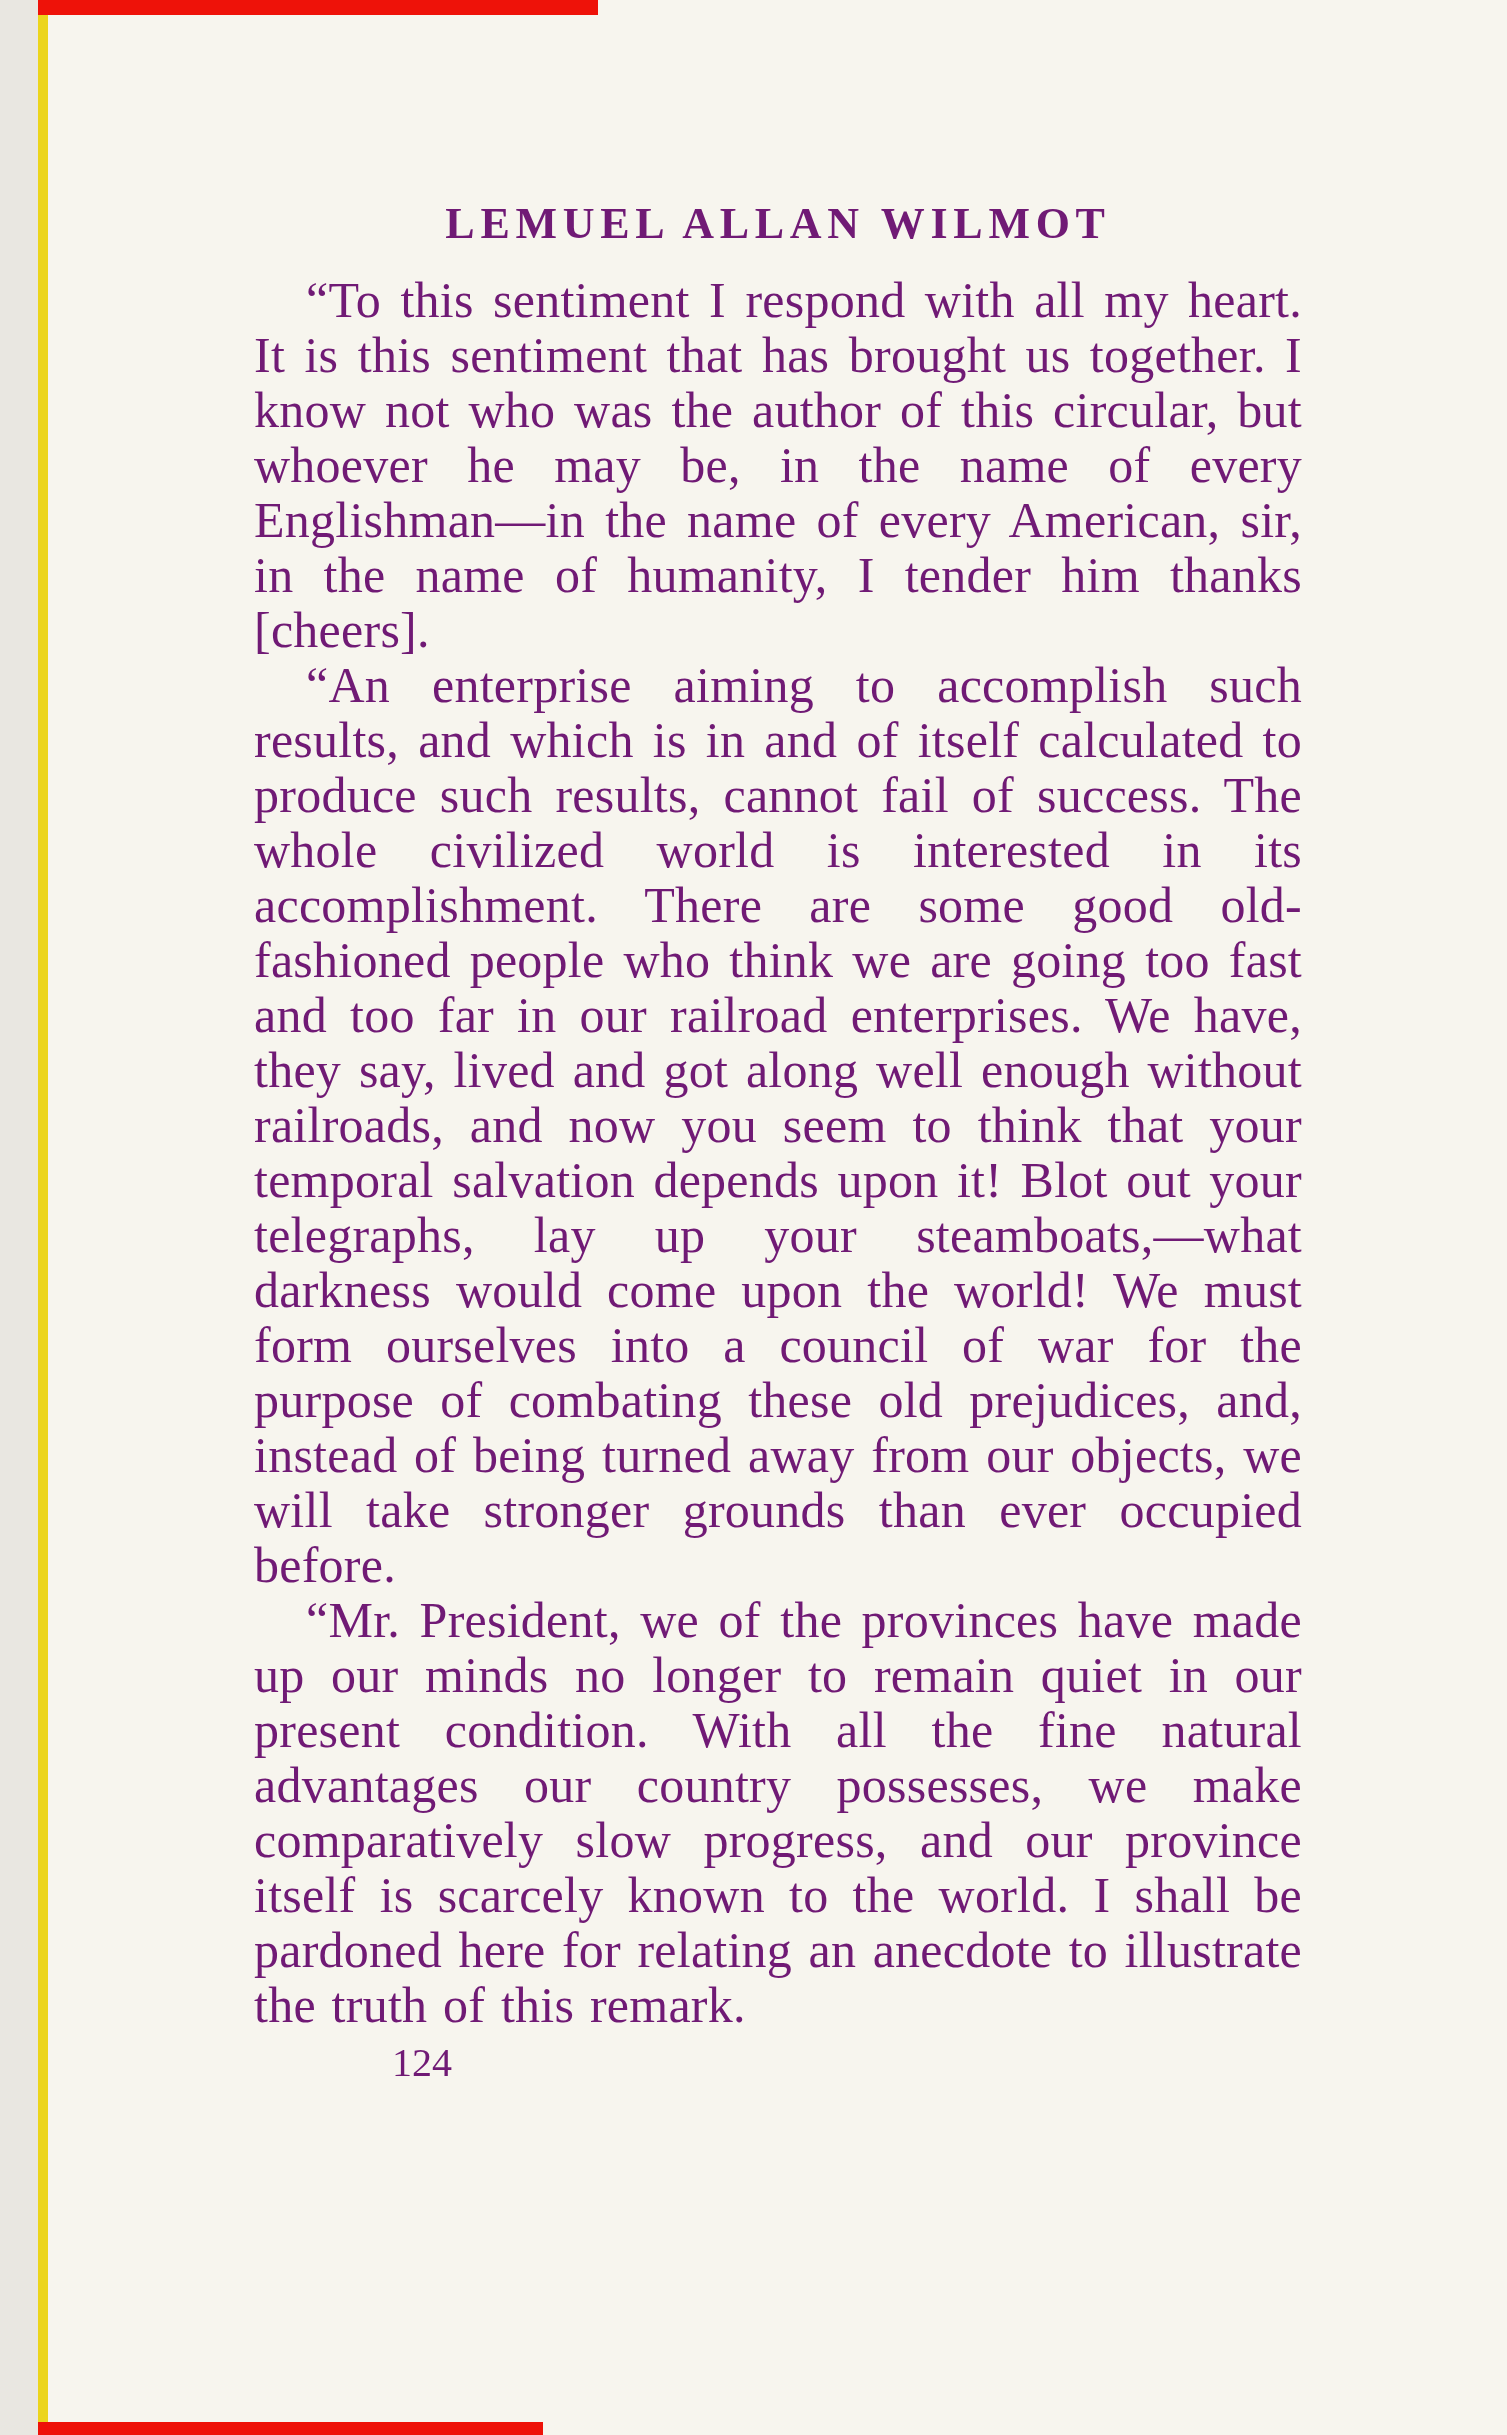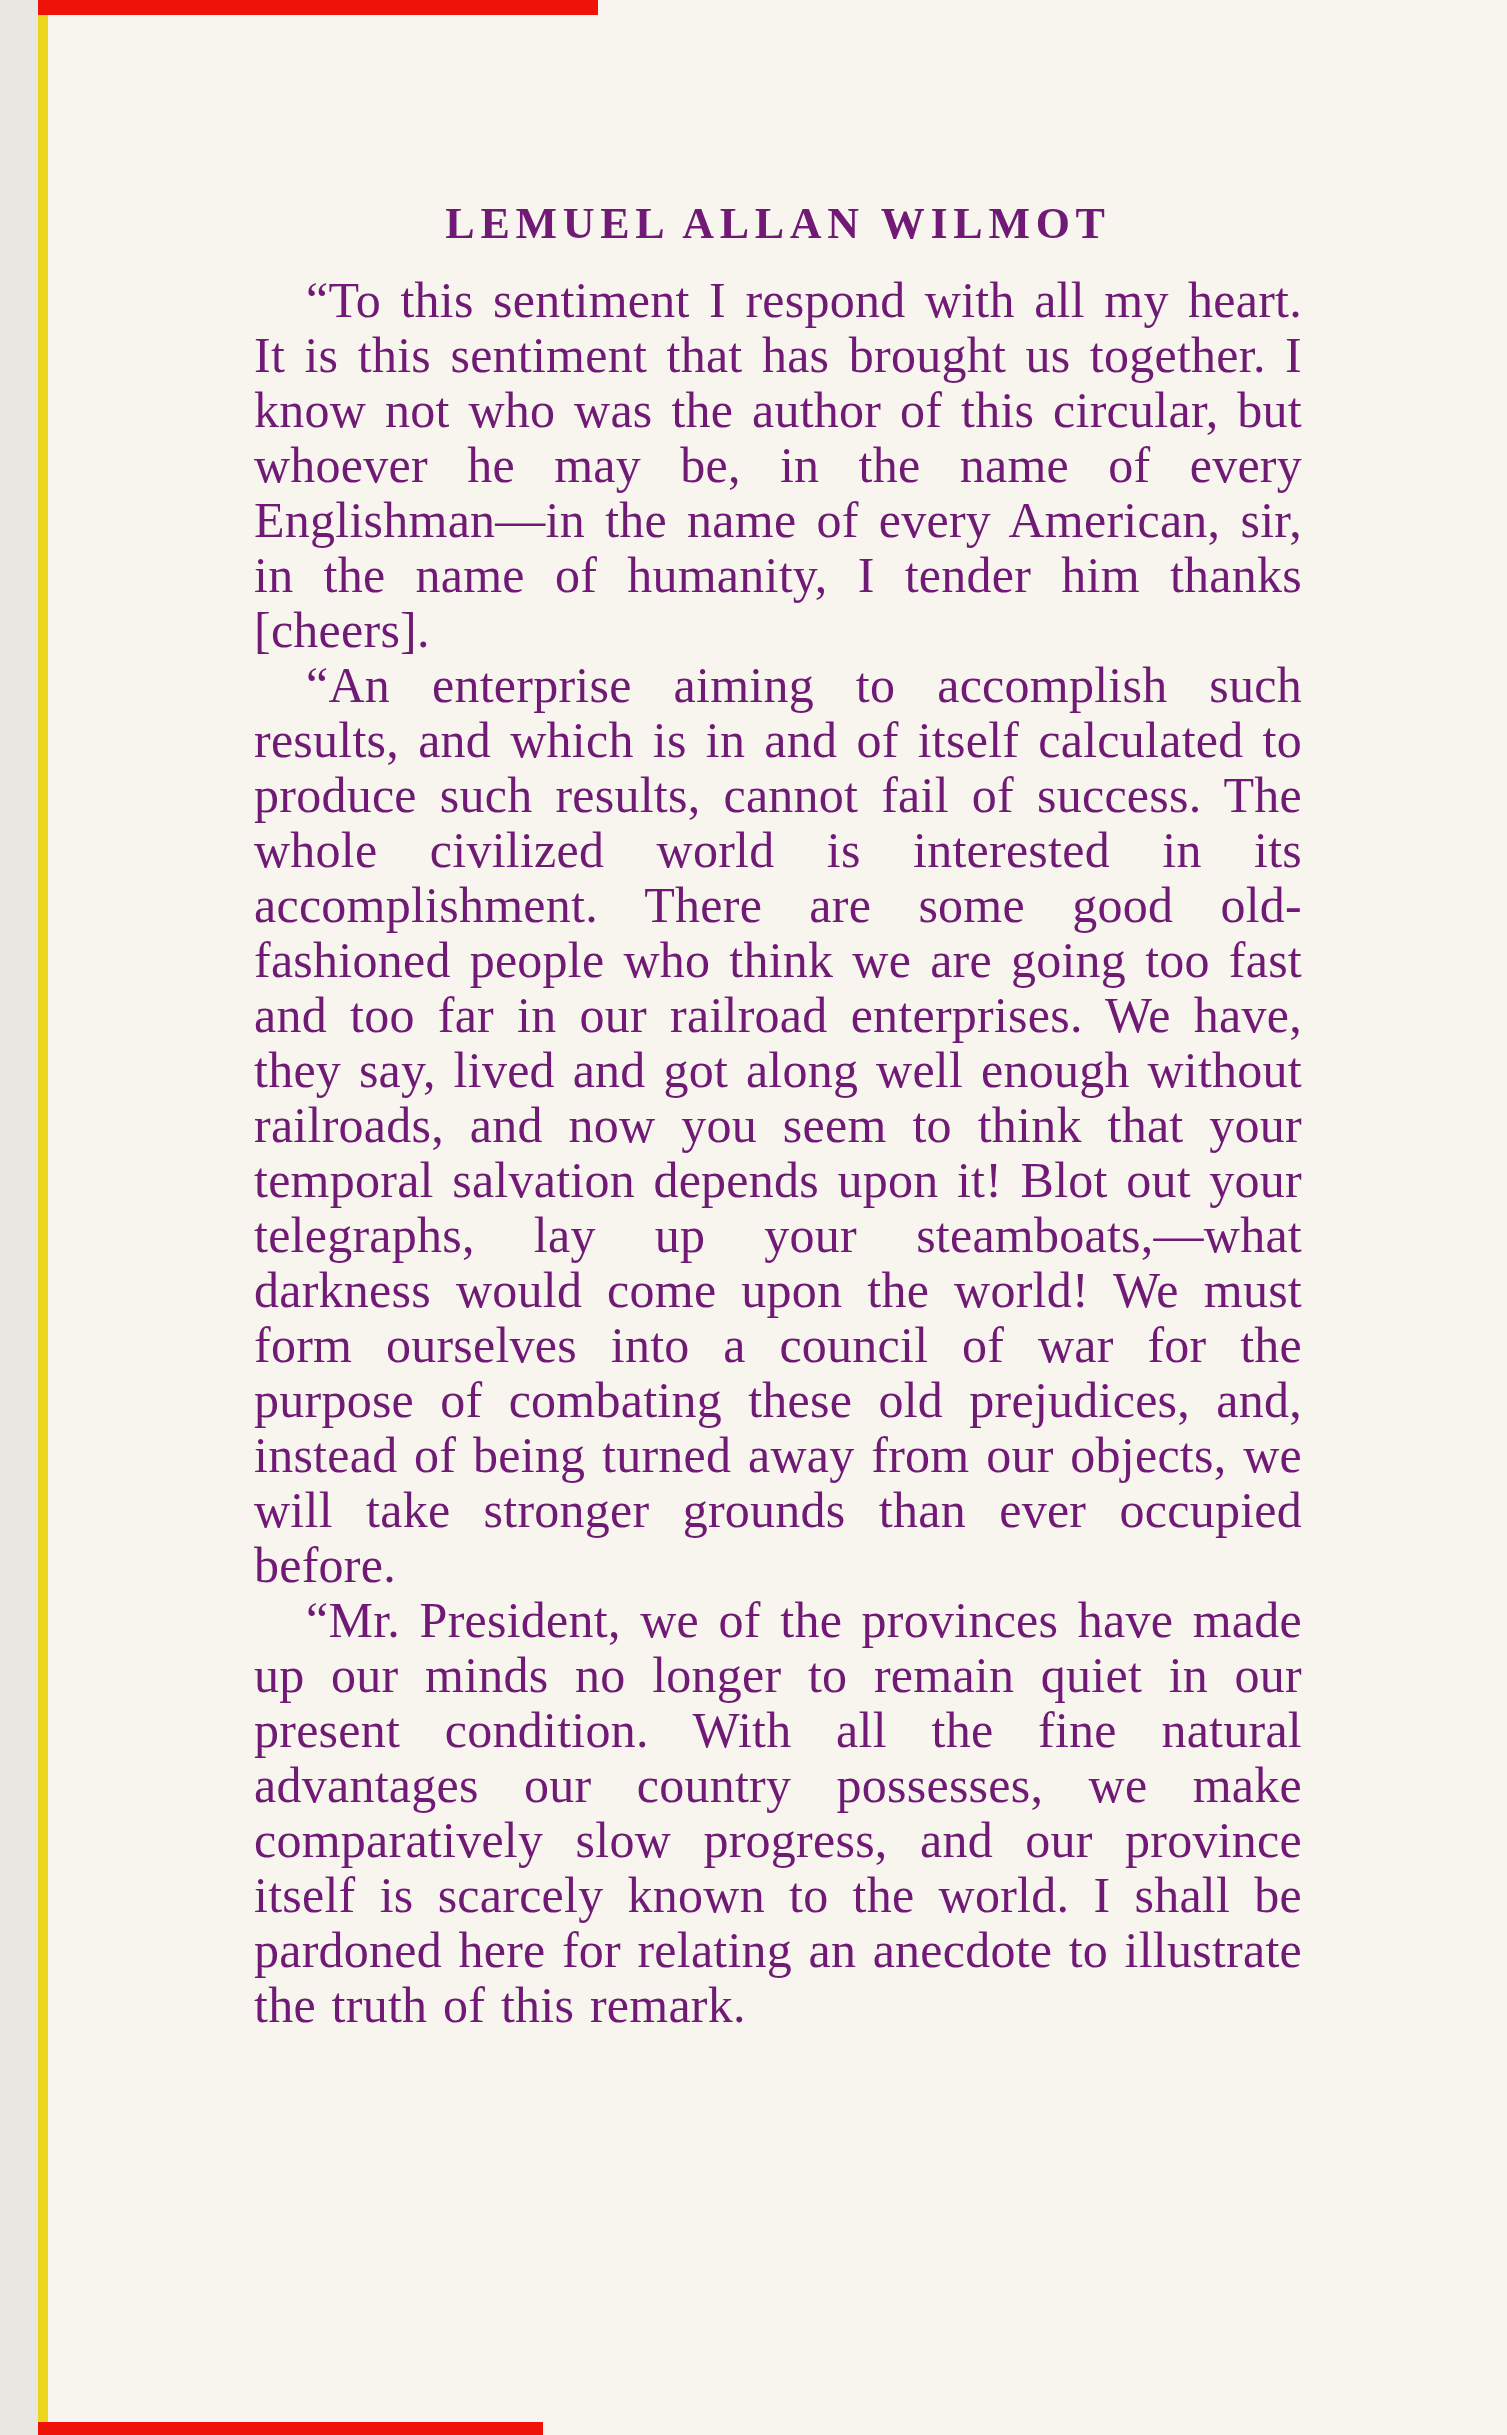--- a/index.html
+++ b/index.html
@@ -78,16 +78,17 @@
   <div class="text-column">
 
     <h1 class="page-title">LEMUEL ALLAN WILMOT</h1>
 
     <div class="body-text">
       <p>“To this sentiment I respond with all my heart. It is this sentiment that has brought us together. I know not who was the author of this circular, but whoever he may be, in the name of every Englishman—in the name of every American, sir, in the name of humanity, I tender him thanks [cheers].</p>
       <p>“An enterprise aiming to accomplish such results, and which is in and of itself calculated to produce such results, cannot fail of success. The whole civilized world is interested in its accomplishment. There are some good old-fashioned people who think we are going too fast and too far in our railroad enterprises. We have, they say, lived and got along well enough without railroads, and now you seem to think that your temporal salvation depends upon it! Blot out your telegraphs, lay up your steamboats,—what darkness would come upon the world! We must form ourselves into a council of war for the purpose of combating these old prejudices, and, instead of being turned away from our objects, we will take stronger grounds than ever occupied before.</p>
       <p>“Mr. President, we of the provinces have made up our minds no longer to remain quiet in our present condition. With all the fine natural advantages our country possesses, we make comparatively slow progress, and our province itself is scarcely known to the world. I shall be pardoned here for relating an anecdote to illustrate the truth of this remark.</p>
     </div>
 
+    <div class="page-number">124</div>
 
   </div>
 
 </div>
 
 </body></html>

